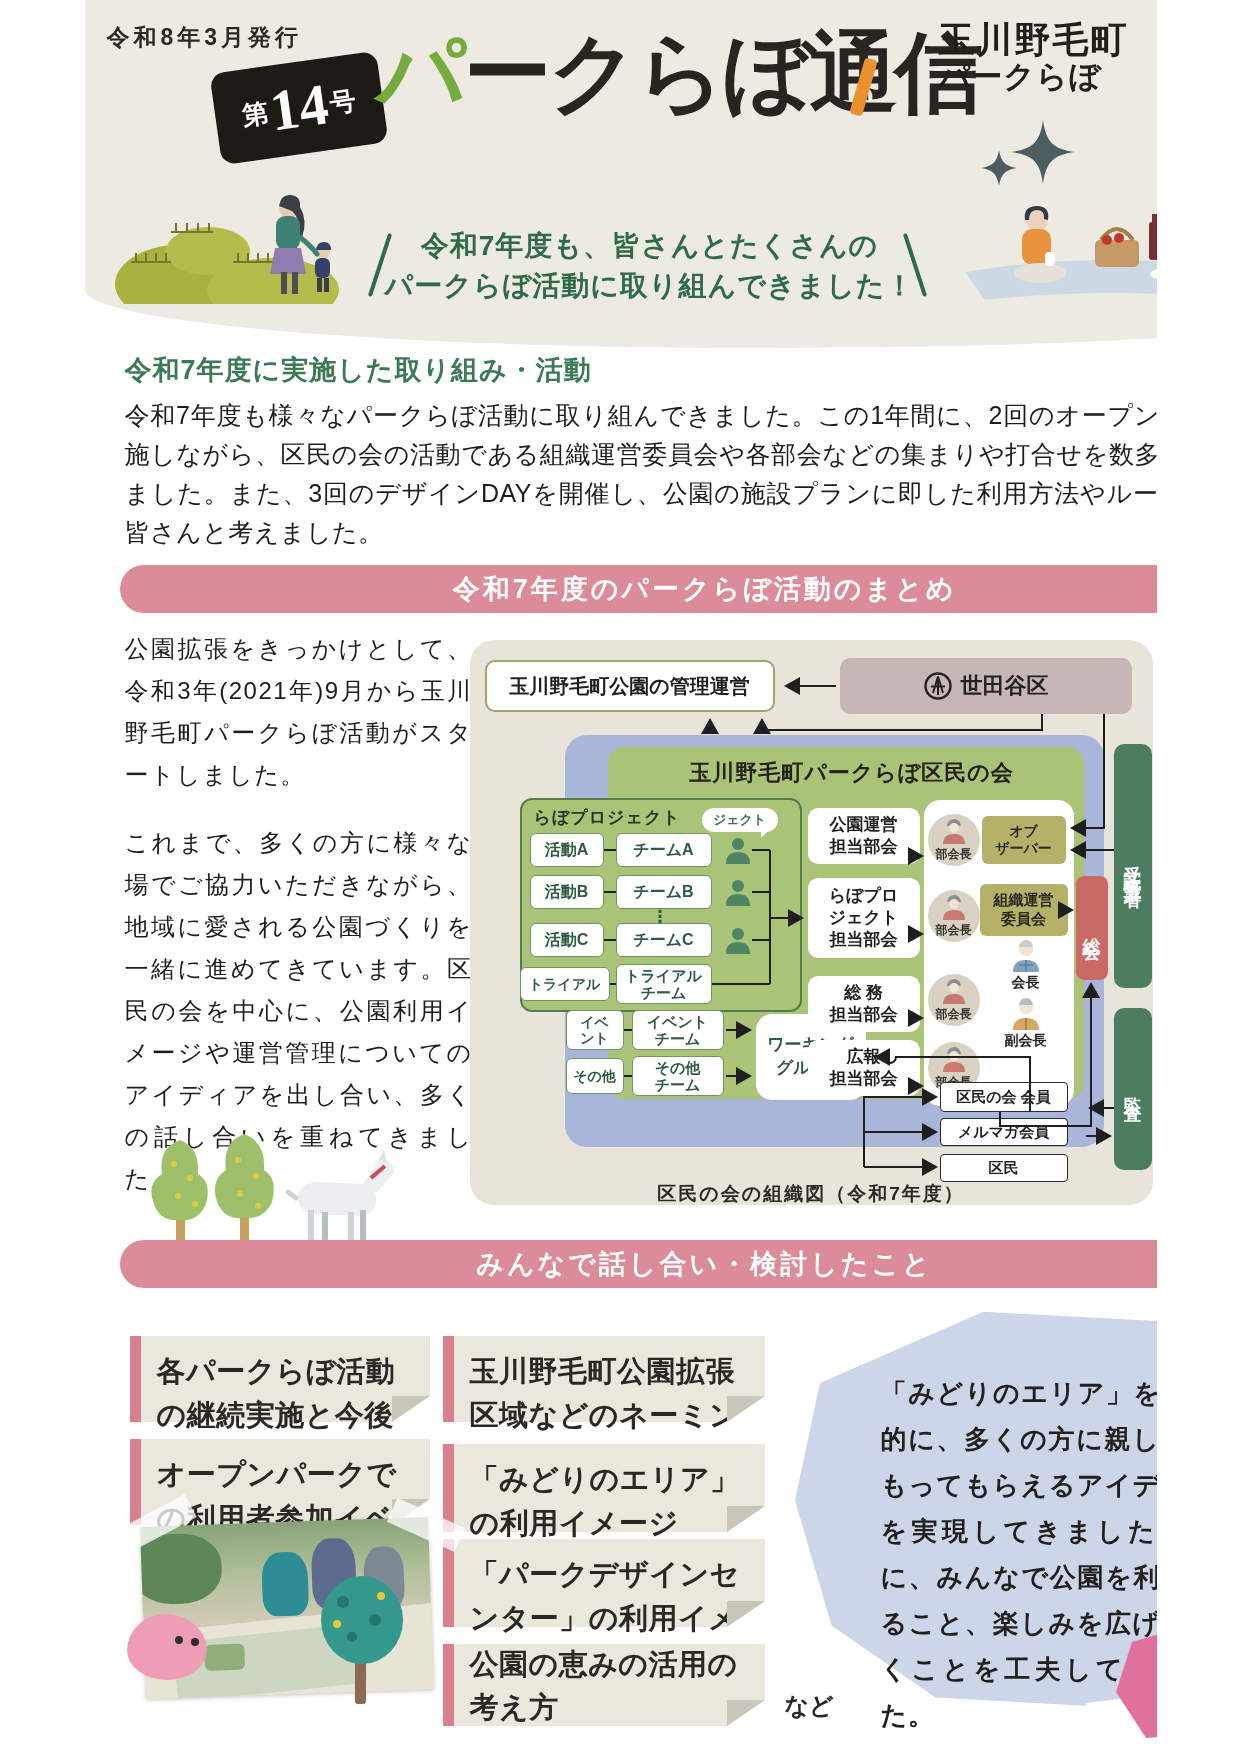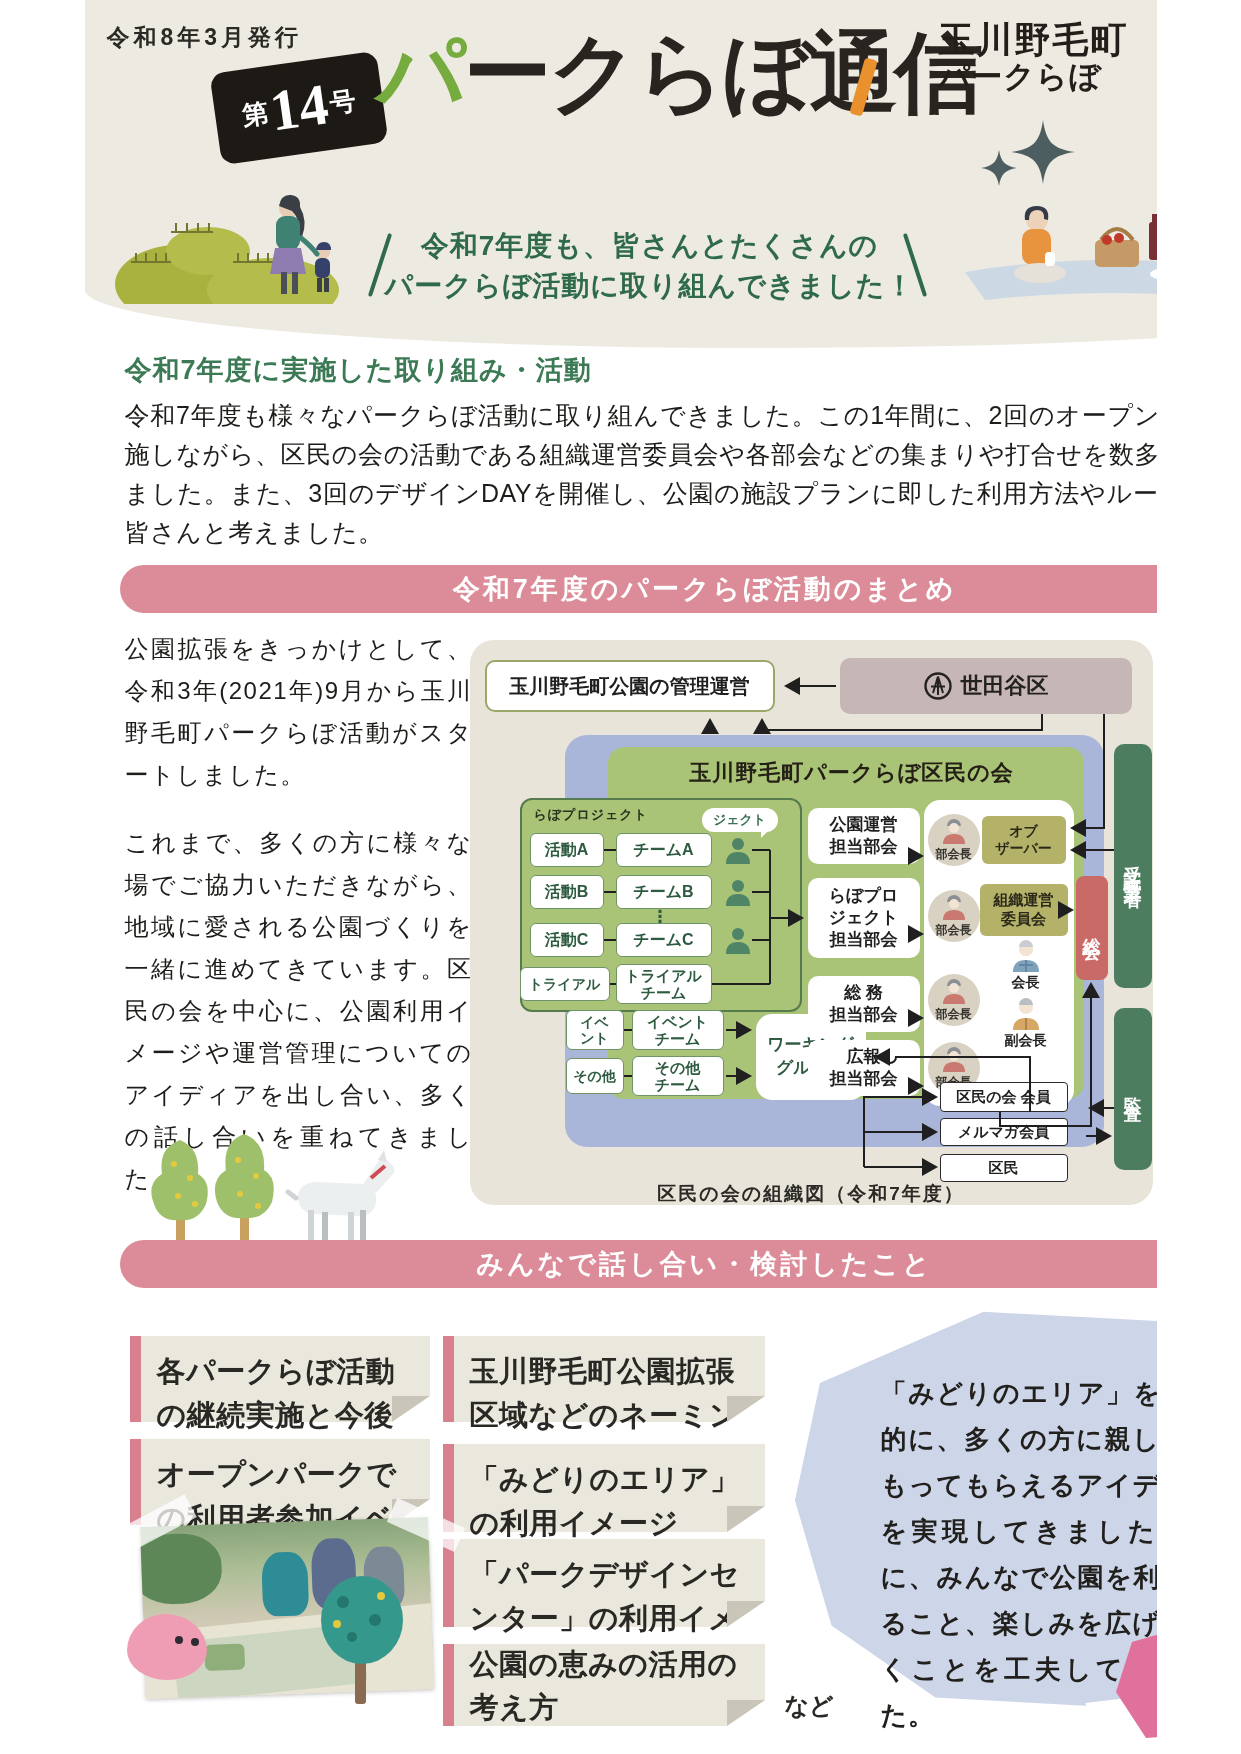--- a/index.html
+++ b/index.html
@@ -46,21 +46,21 @@
   .chart-panel { left:385px; top:640px; width:683px; height:565px; background:#e8e4d9; border-radius:24px; }
   .c-abs { position:absolute; }
   .c-box-white { background:#fff; border-radius:10px; display:flex; align-items:center; justify-content:center; text-align:center; color:#1f1f1f; }
   .c-mgmt { left:15px; top:20px; width:290px; height:52px; border:2px solid #9aa76b; font-size:20px; font-weight:700; }
   .c-setagaya { left:370px; top:18px; width:292px; height:56px; background:#c6b7b6; border-radius:10px;
                 display:flex; align-items:center; justify-content:center; gap:8px; font-size:22px; font-weight:700; color:#242220; }
   .c-blue { left:95px; top:95px; width:539px; height:412px; background:#aab5da; border-radius:22px; }
   .c-green { left:138px; top:107px; width:476px; height:352px; background:#a9c377; border-radius:16px; }
   .c-council-title { left:150px; top:118px; width:464px; text-align:center; font-size:22px; font-weight:800; color:#242015; letter-spacing:1px; }
   .c-labo { left:50px; top:158px; width:282px; height:214px; background:#a9c377; border:2px solid #557b4e; border-radius:12px; }
-  .c-labo-title { left:64px; top:166px; font-size:13px; font-weight:800; color:#25331d; letter-spacing:1px; }
+  .c-labo-title { left:64px; top:166px; font-size:17px; font-weight:800; color:#25331d; letter-spacing:1px; }
   .c-tag { background:#fff; border:1.5px solid #6f9468; border-radius:6px; color:#2f5b40; font-weight:700;
            display:flex; align-items:center; justify-content:center; text-align:center; font-size:16px; line-height:1.15; white-space:pre-line; }
   .c-sub { background:#fff; border-radius:10px; display:flex; align-items:center; justify-content:center; text-align:center;
            font-size:17px; font-weight:700; color:#1f1f1f; line-height:1.3; white-space:pre-line; }
   .c-panel { left:454px; top:160px; width:150px; height:306px; background:#fff; border-radius:16px; }
   .c-khaki { background:#b4b169; border-radius:6px; display:flex; align-items:center; justify-content:center; text-align:center;
              font-weight:700; color:#2a2918; line-height:1.25; white-space:pre-line; }
   .c-vert { background:#4c7d5f; border-radius:10px; color:#fff; font-weight:700; display:flex; align-items:center; justify-content:center;
             writing-mode:vertical-rl; text-orientation:upright; letter-spacing:6px; }
   .c-soukai { left:606px; top:236px; width:32px; height:104px; background:#c96a67; border-radius:8px; color:#fff; font-size:18px; font-weight:700;

